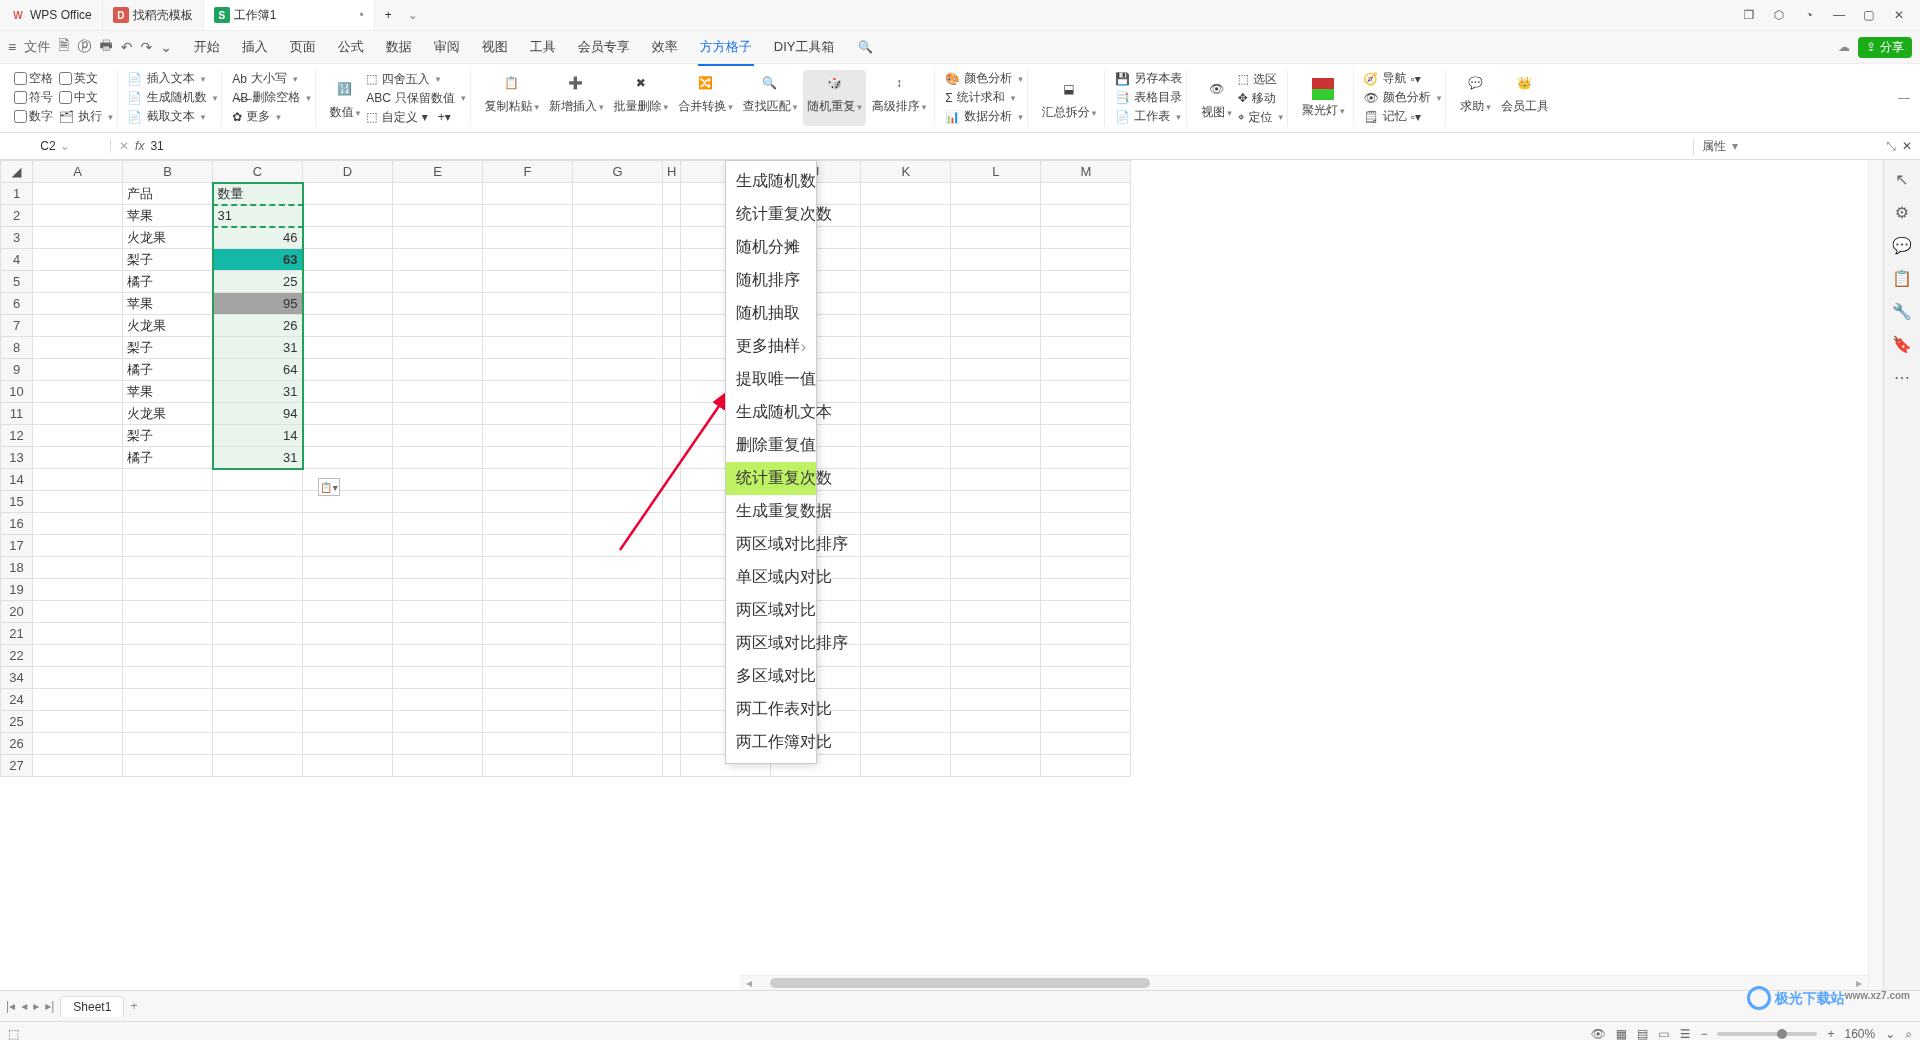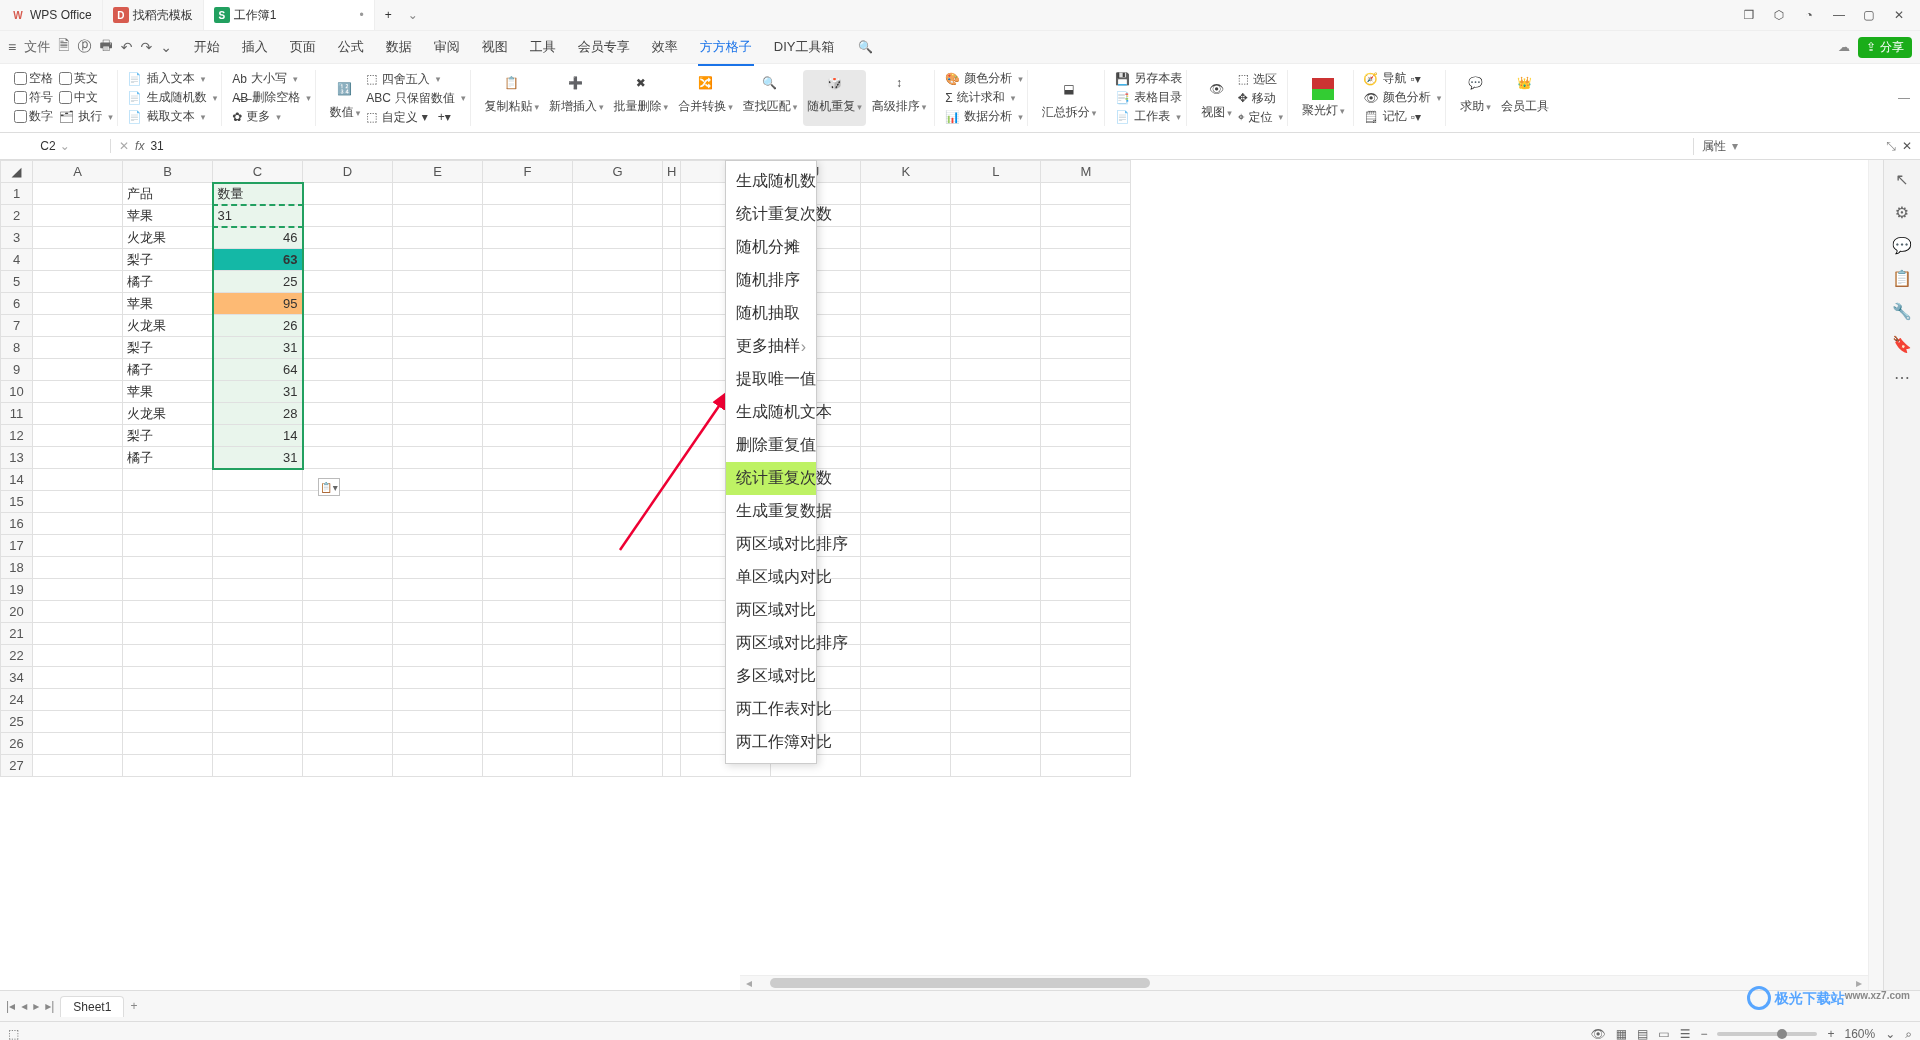--- a/index.html
+++ b/index.html
@@ -405,21 +405,21 @@
             <td style="" class=""></td>
             <td style="" class=""></td>
             <td style="" class=""></td>
           </tr>
         </tbody>
         <tbody>
           <tr>
             <th class="rowhdr">6</th>
             <td style="" class=""></td>
             <td style="" class="cellB">苹果</td>
-            <td style="background: #fdba74; border-left: 2px solid rgb(34, 160, 96); border-right: 2px solid rgb(34, 160, 96);" class="cellCnum">95</td>
+            <td style="background: #a3a3a3; border-left: 2px solid rgb(34, 160, 96); border-right: 2px solid rgb(34, 160, 96);" class="cellCnum">95</td>
             <td style="" class=""></td>
             <td style="" class=""></td>
             <td style="" class=""></td>
             <td style="" class=""></td>
             <td style="" class=""></td>
             <td style="" class=""></td>
             <td style="" class=""></td>
             <td style="" class=""></td>
             <td style="" class=""></td>
             <td style="" class=""></td>
@@ -495,21 +495,21 @@
             <td style="" class=""></td>
             <td style="" class=""></td>
             <td style="" class=""></td>
           </tr>
         </tbody>
         <tbody>
           <tr>
             <th class="rowhdr">11</th>
             <td style="" class=""></td>
             <td style="" class="cellB">火龙果</td>
-            <td style="background: rgb(233, 245, 236); border-left: 2px solid rgb(34, 160, 96); border-right: 2px solid rgb(34, 160, 96);" class="cellCnum">28</td>
+            <td style="background: rgb(233, 245, 236); border-left: 2px solid rgb(34, 160, 96); border-right: 2px solid rgb(34, 160, 96);" class="cellCnum">94</td>
             <td style="" class=""></td>
             <td style="" class=""></td>
             <td style="" class=""></td>
             <td style="" class=""></td>
             <td style="" class=""></td>
             <td style="" class=""></td>
             <td style="" class=""></td>
             <td style="" class=""></td>
             <td style="" class=""></td>
             <td style="" class=""></td>

